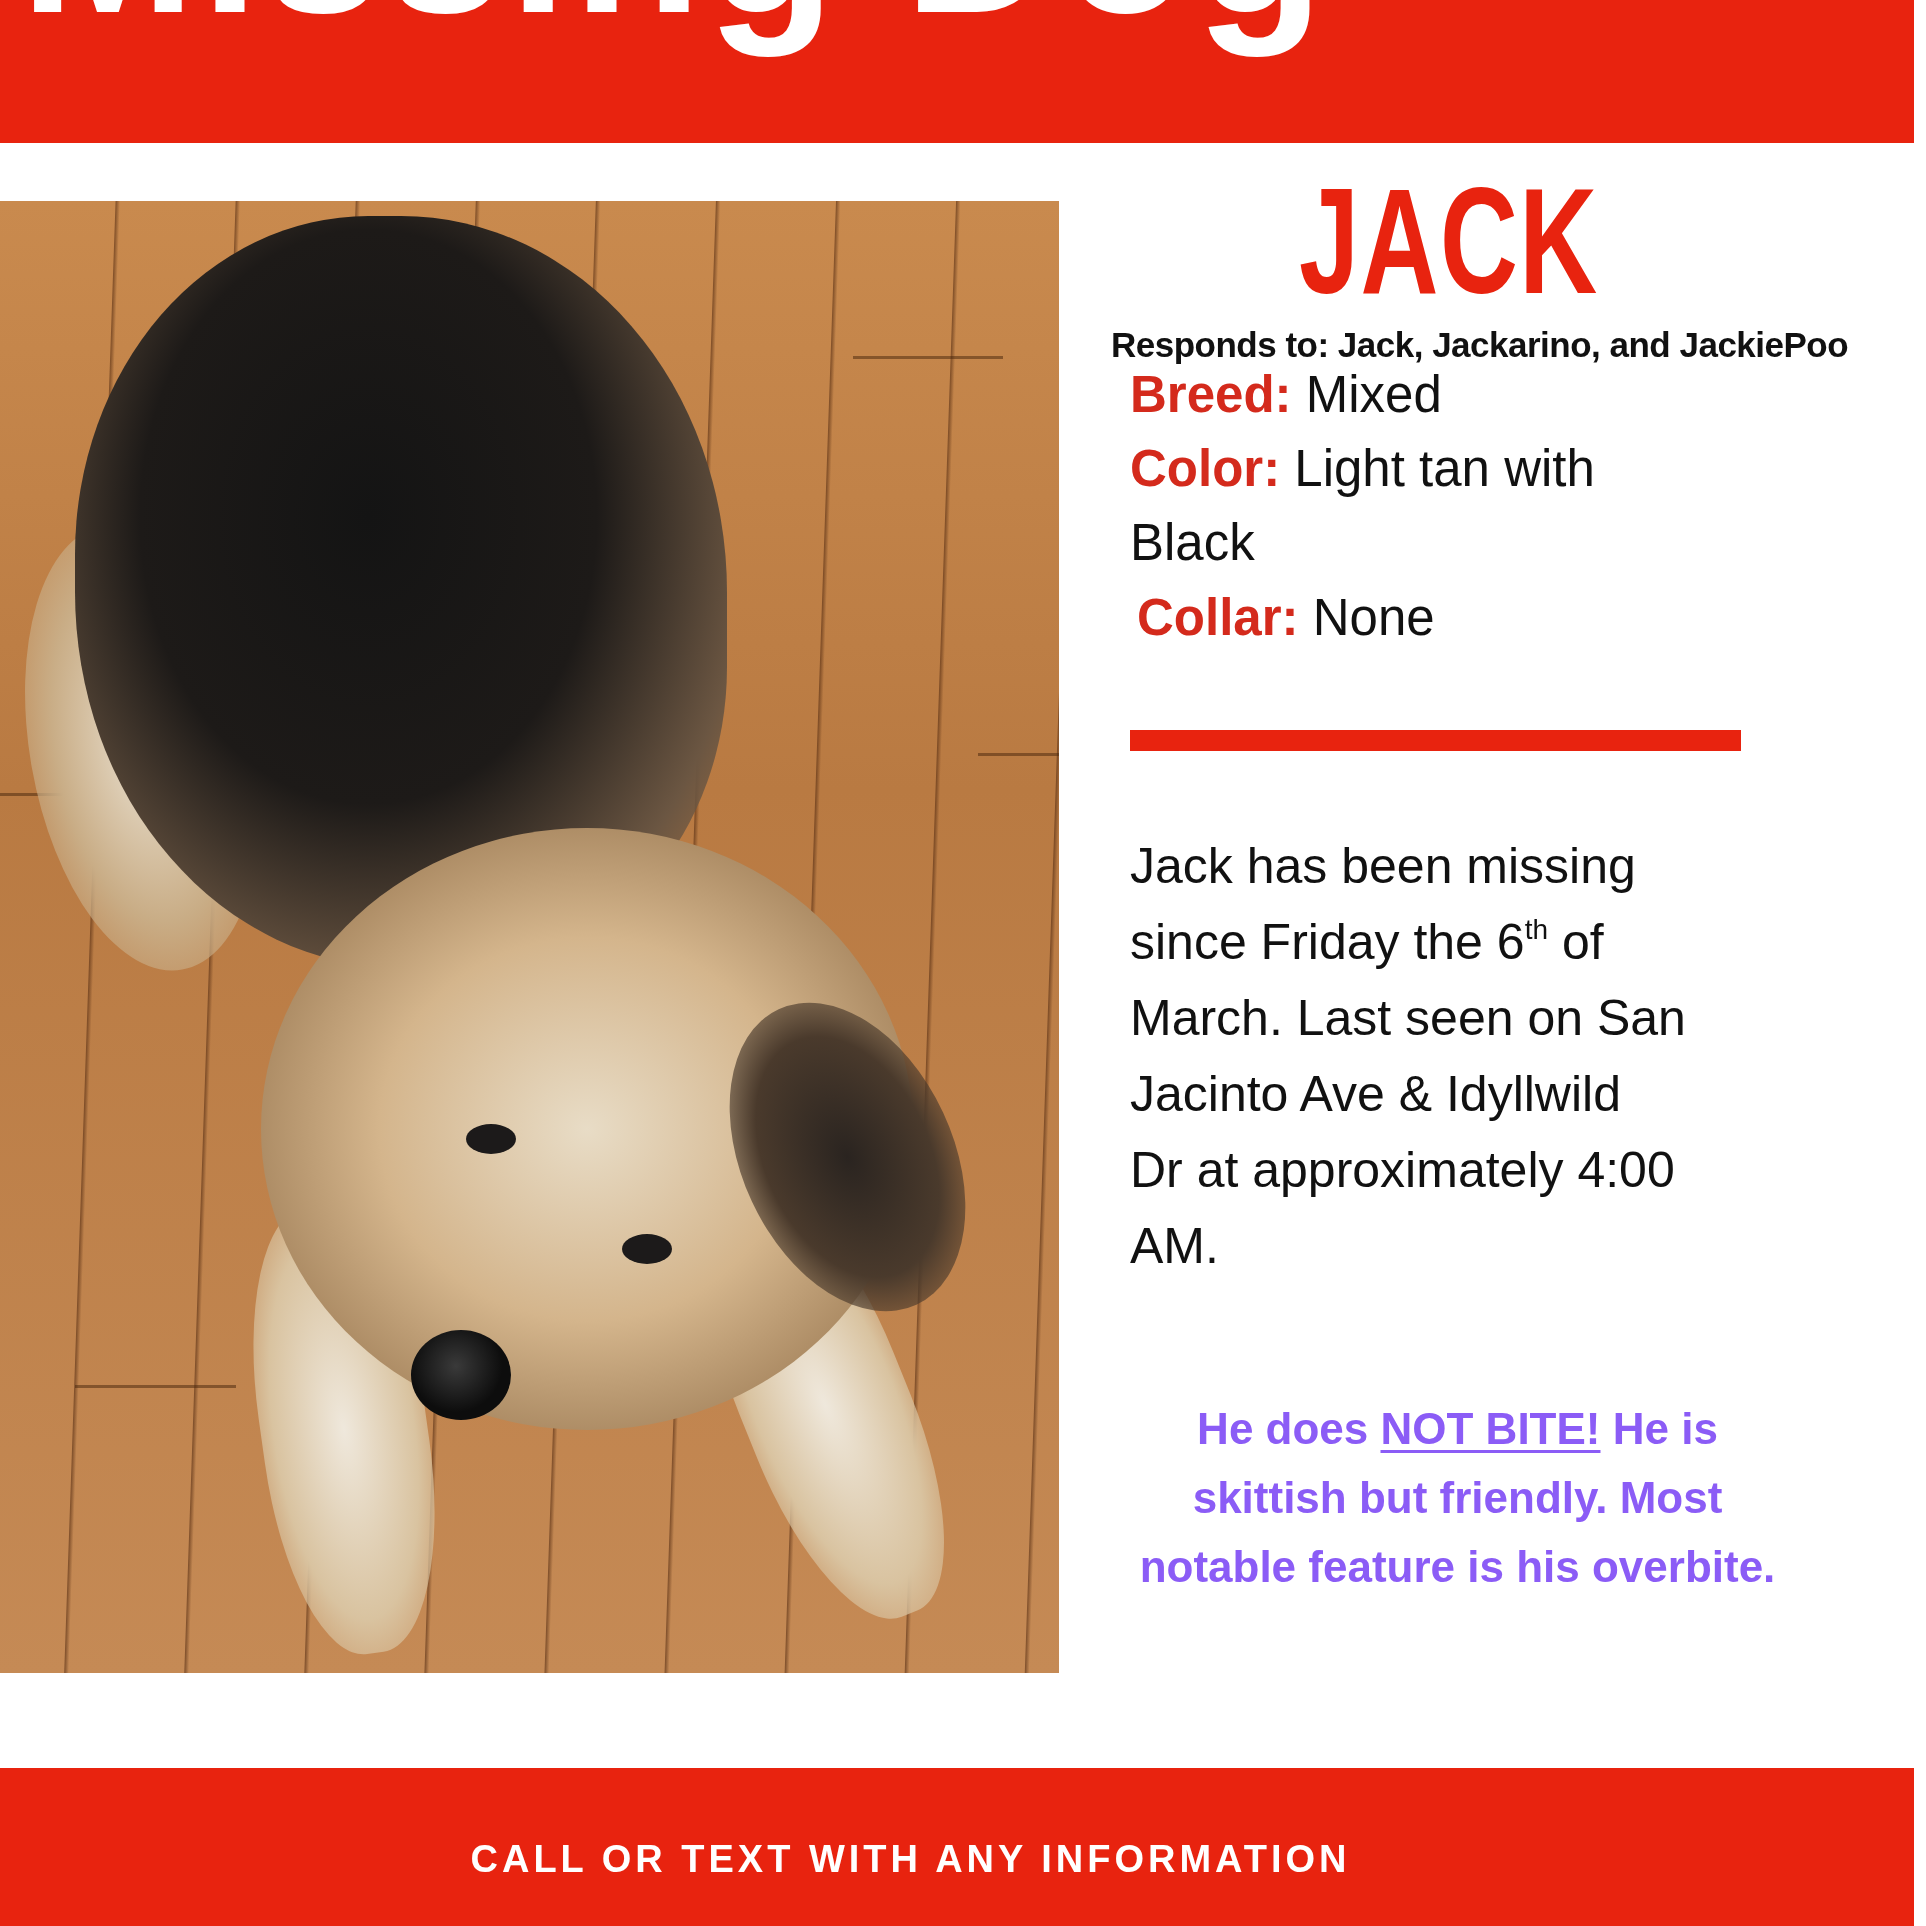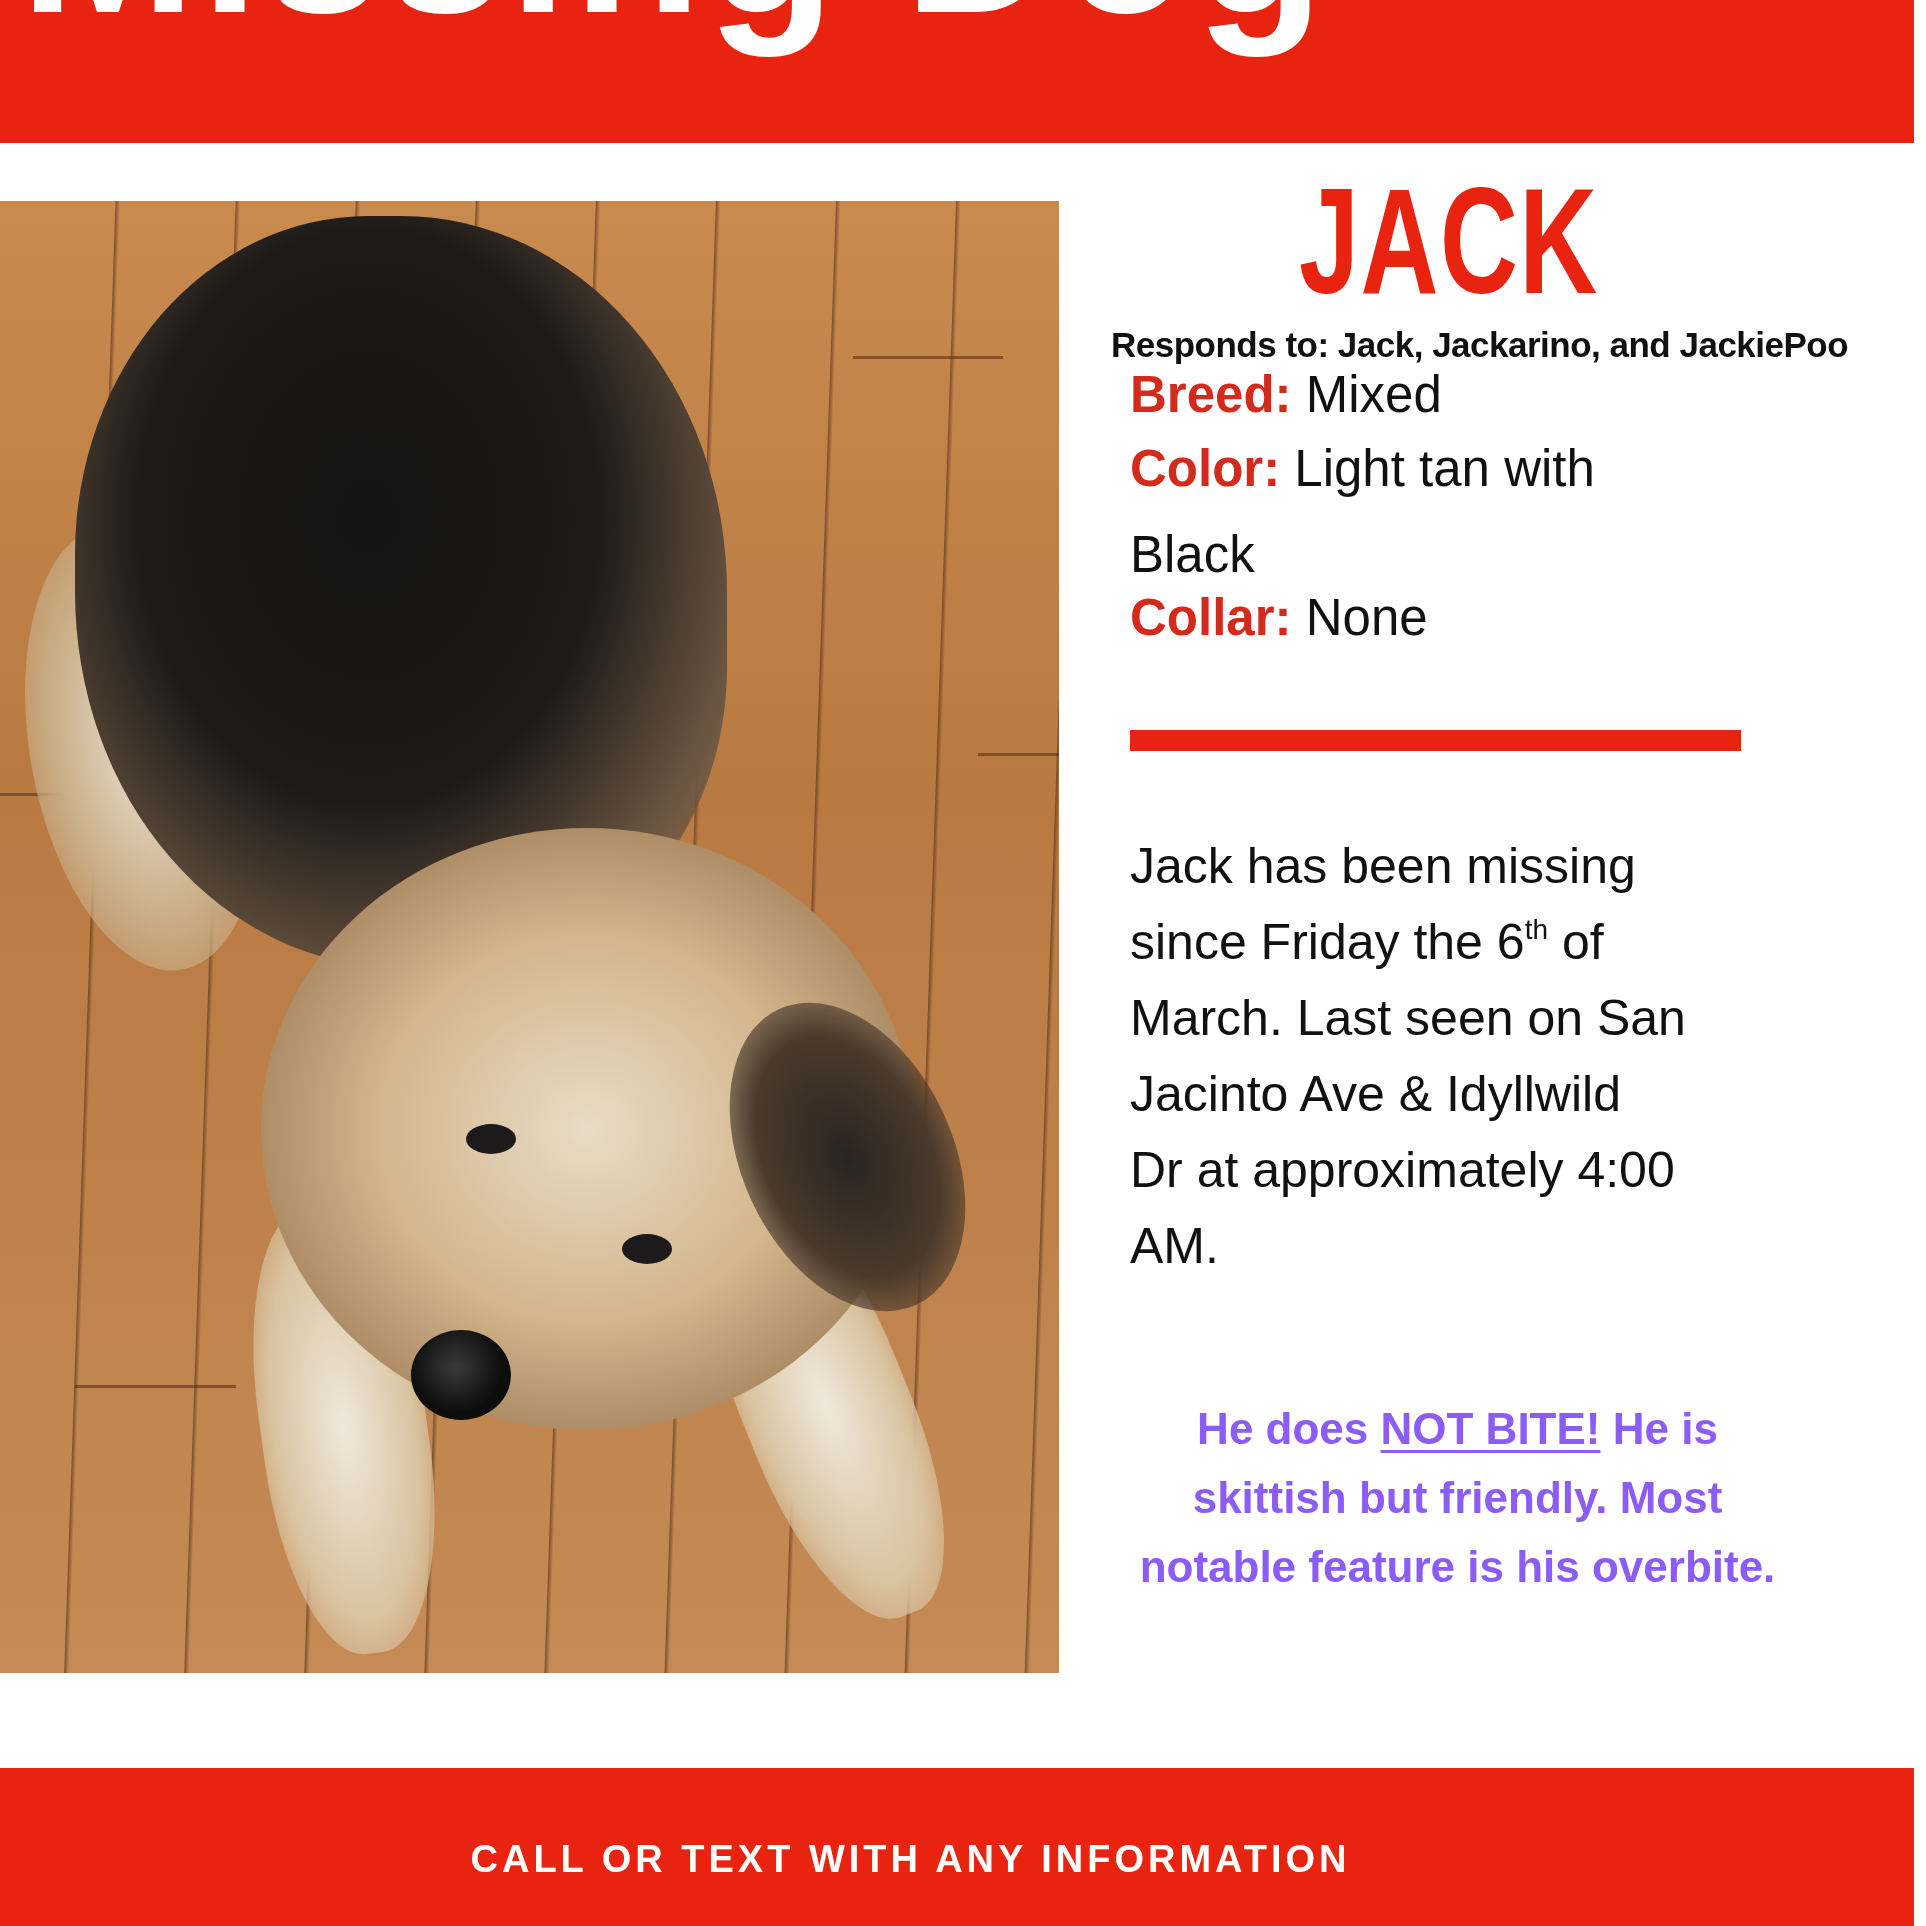--- a/index.html
+++ b/index.html
@@ -117,24 +117,24 @@
 <div class="responds">Responds to: Jack, Jackarino, and JackiePoo</div>
 
 <div class="detail" style="top:364px;">
   <span class="lbl">Breed:</span>
   <span>Mixed</span>
 </div>
 <div class="detail" style="top:438px;text-align:center;">
   <span class="lbl">Color:</span>
   <span>Light tan with</span>
 </div>
-<div class="detail" style="top:512px;margin-top:12px;">
+<div class="detail" style="top:512px;">
   <span>Black</span>
 </div>
-<div class="detail" style="top:587px;">
+<div class="detail" style="top:587px;margin-left:7px;">
   <span class="lbl">Collar:</span>
   <span>None</span>
 </div>
 
 <div class="divider"></div>
 
 <div class="story">
   <div>Jack has been missing</div>
   <div><span>since Friday the 6</span><sup>th</sup><span> of</span></div>
   <div>March. Last seen on San</div>

